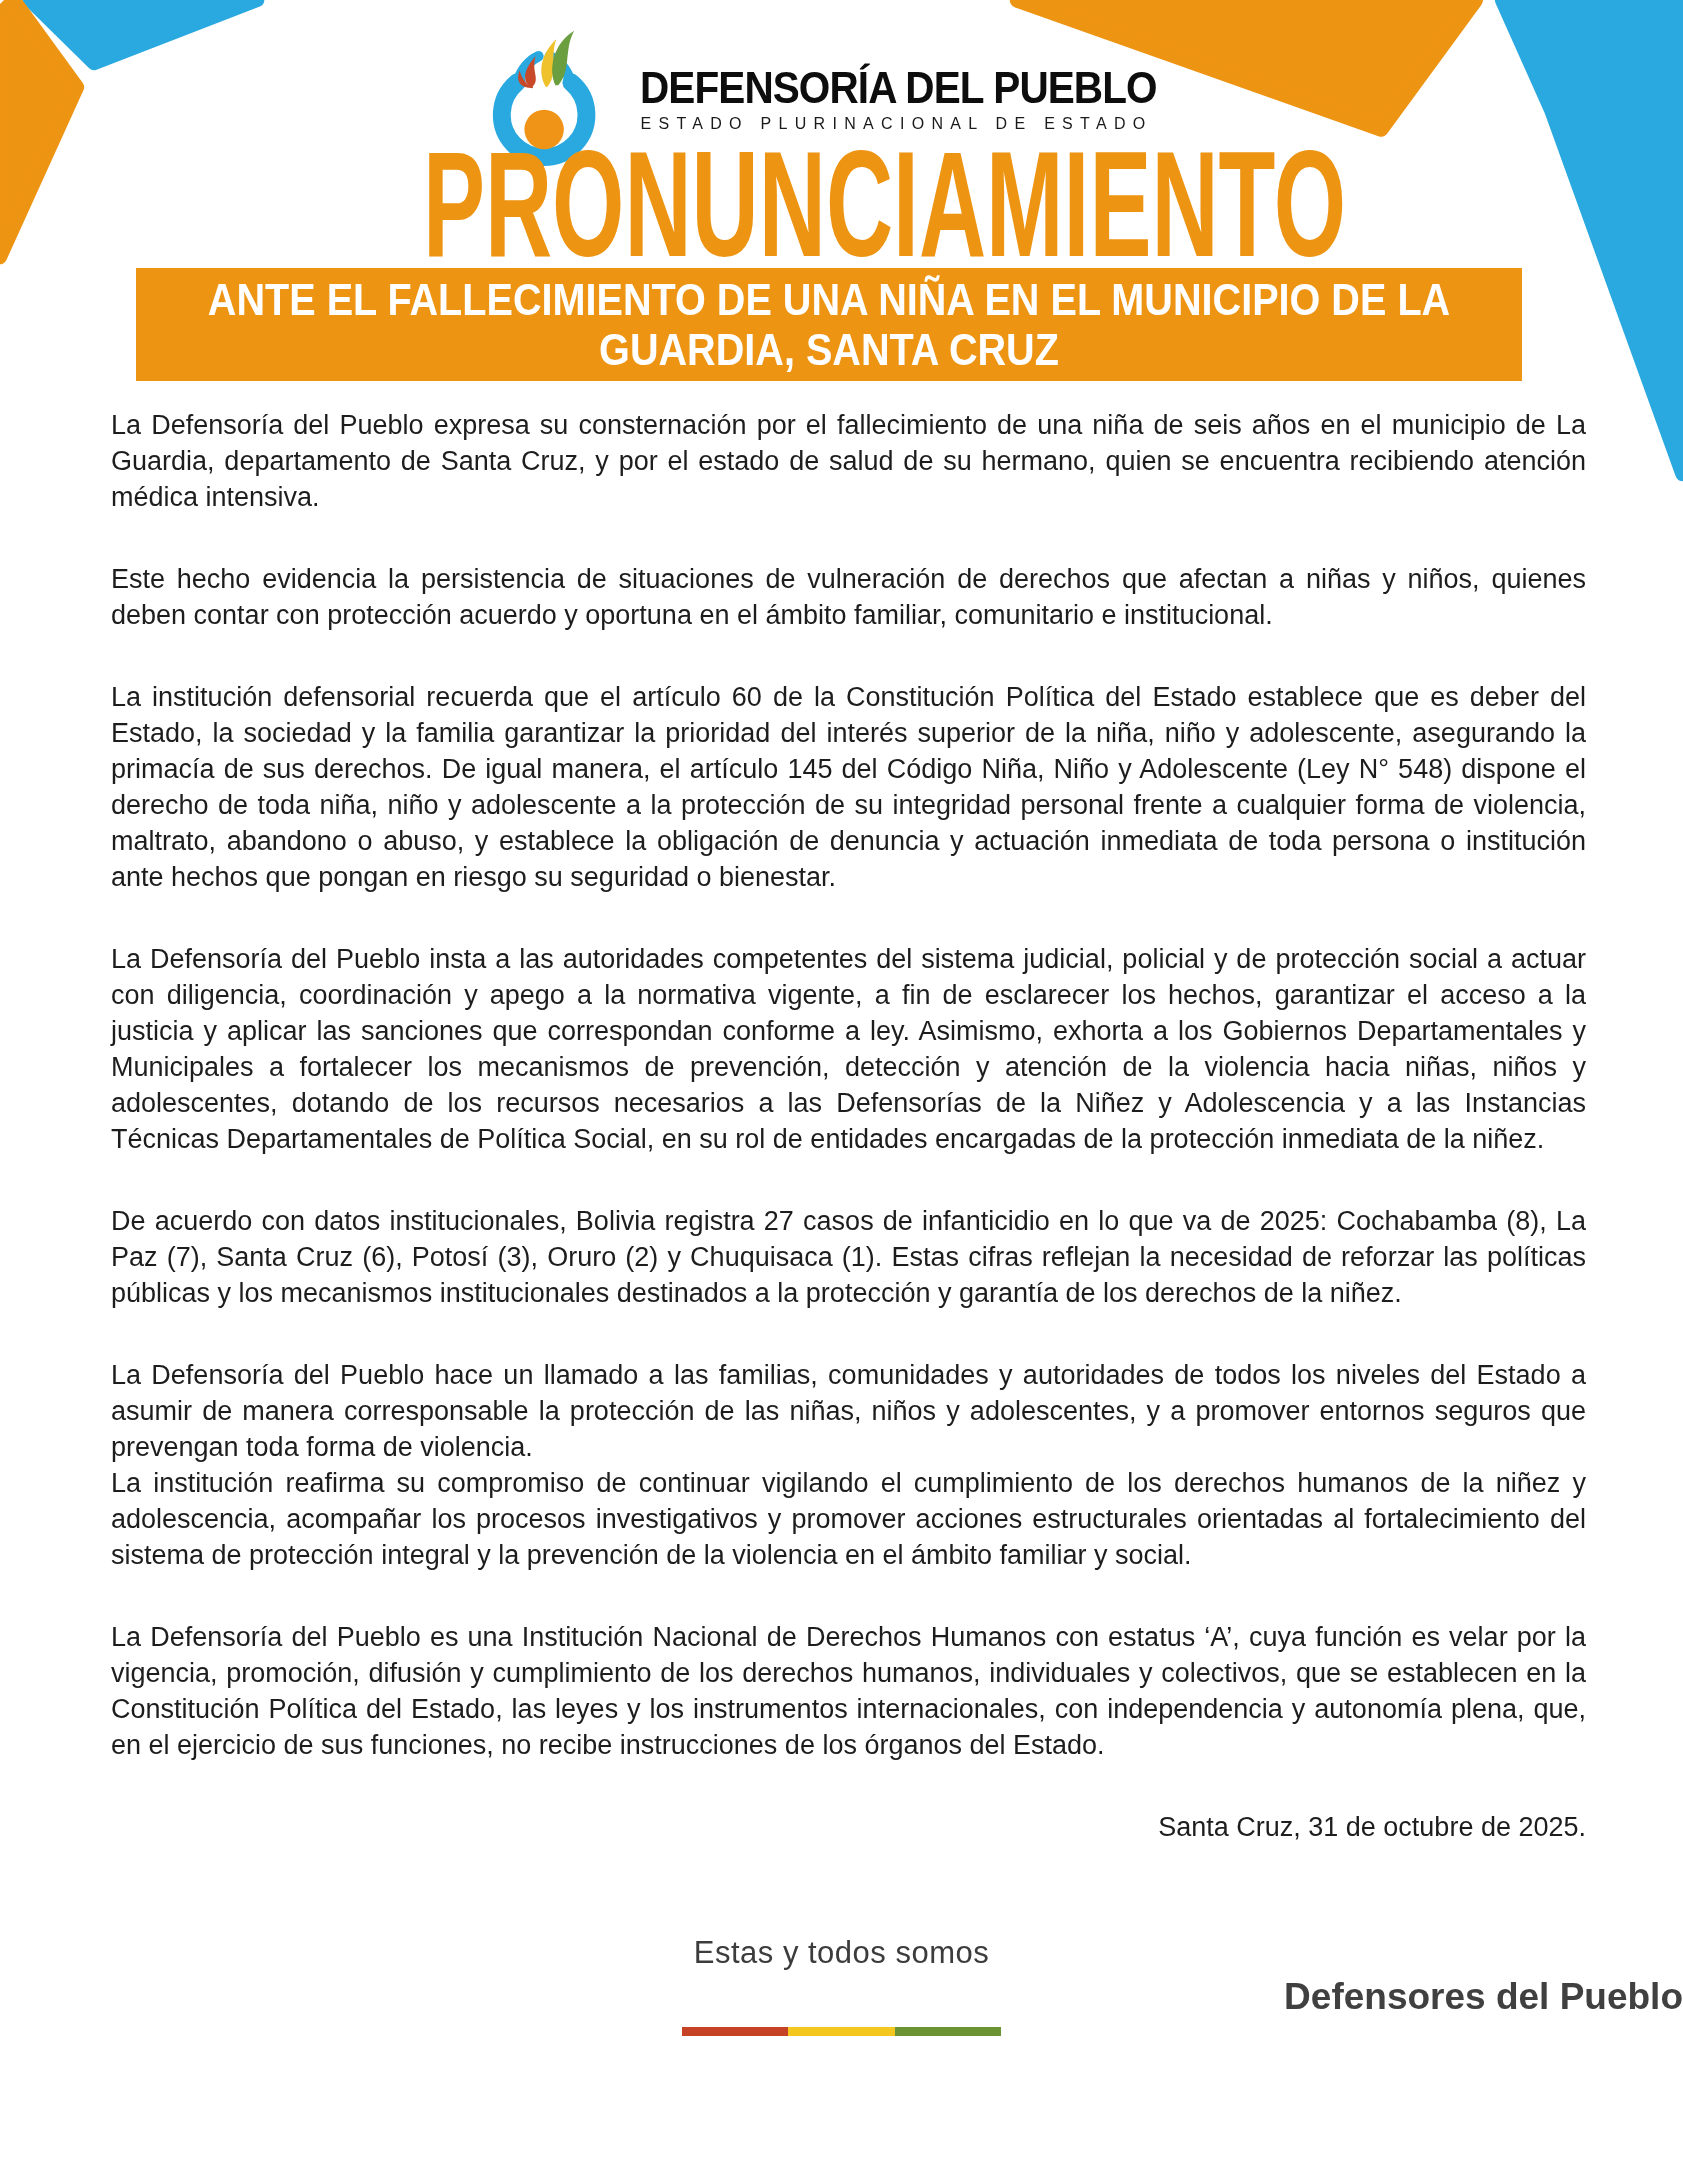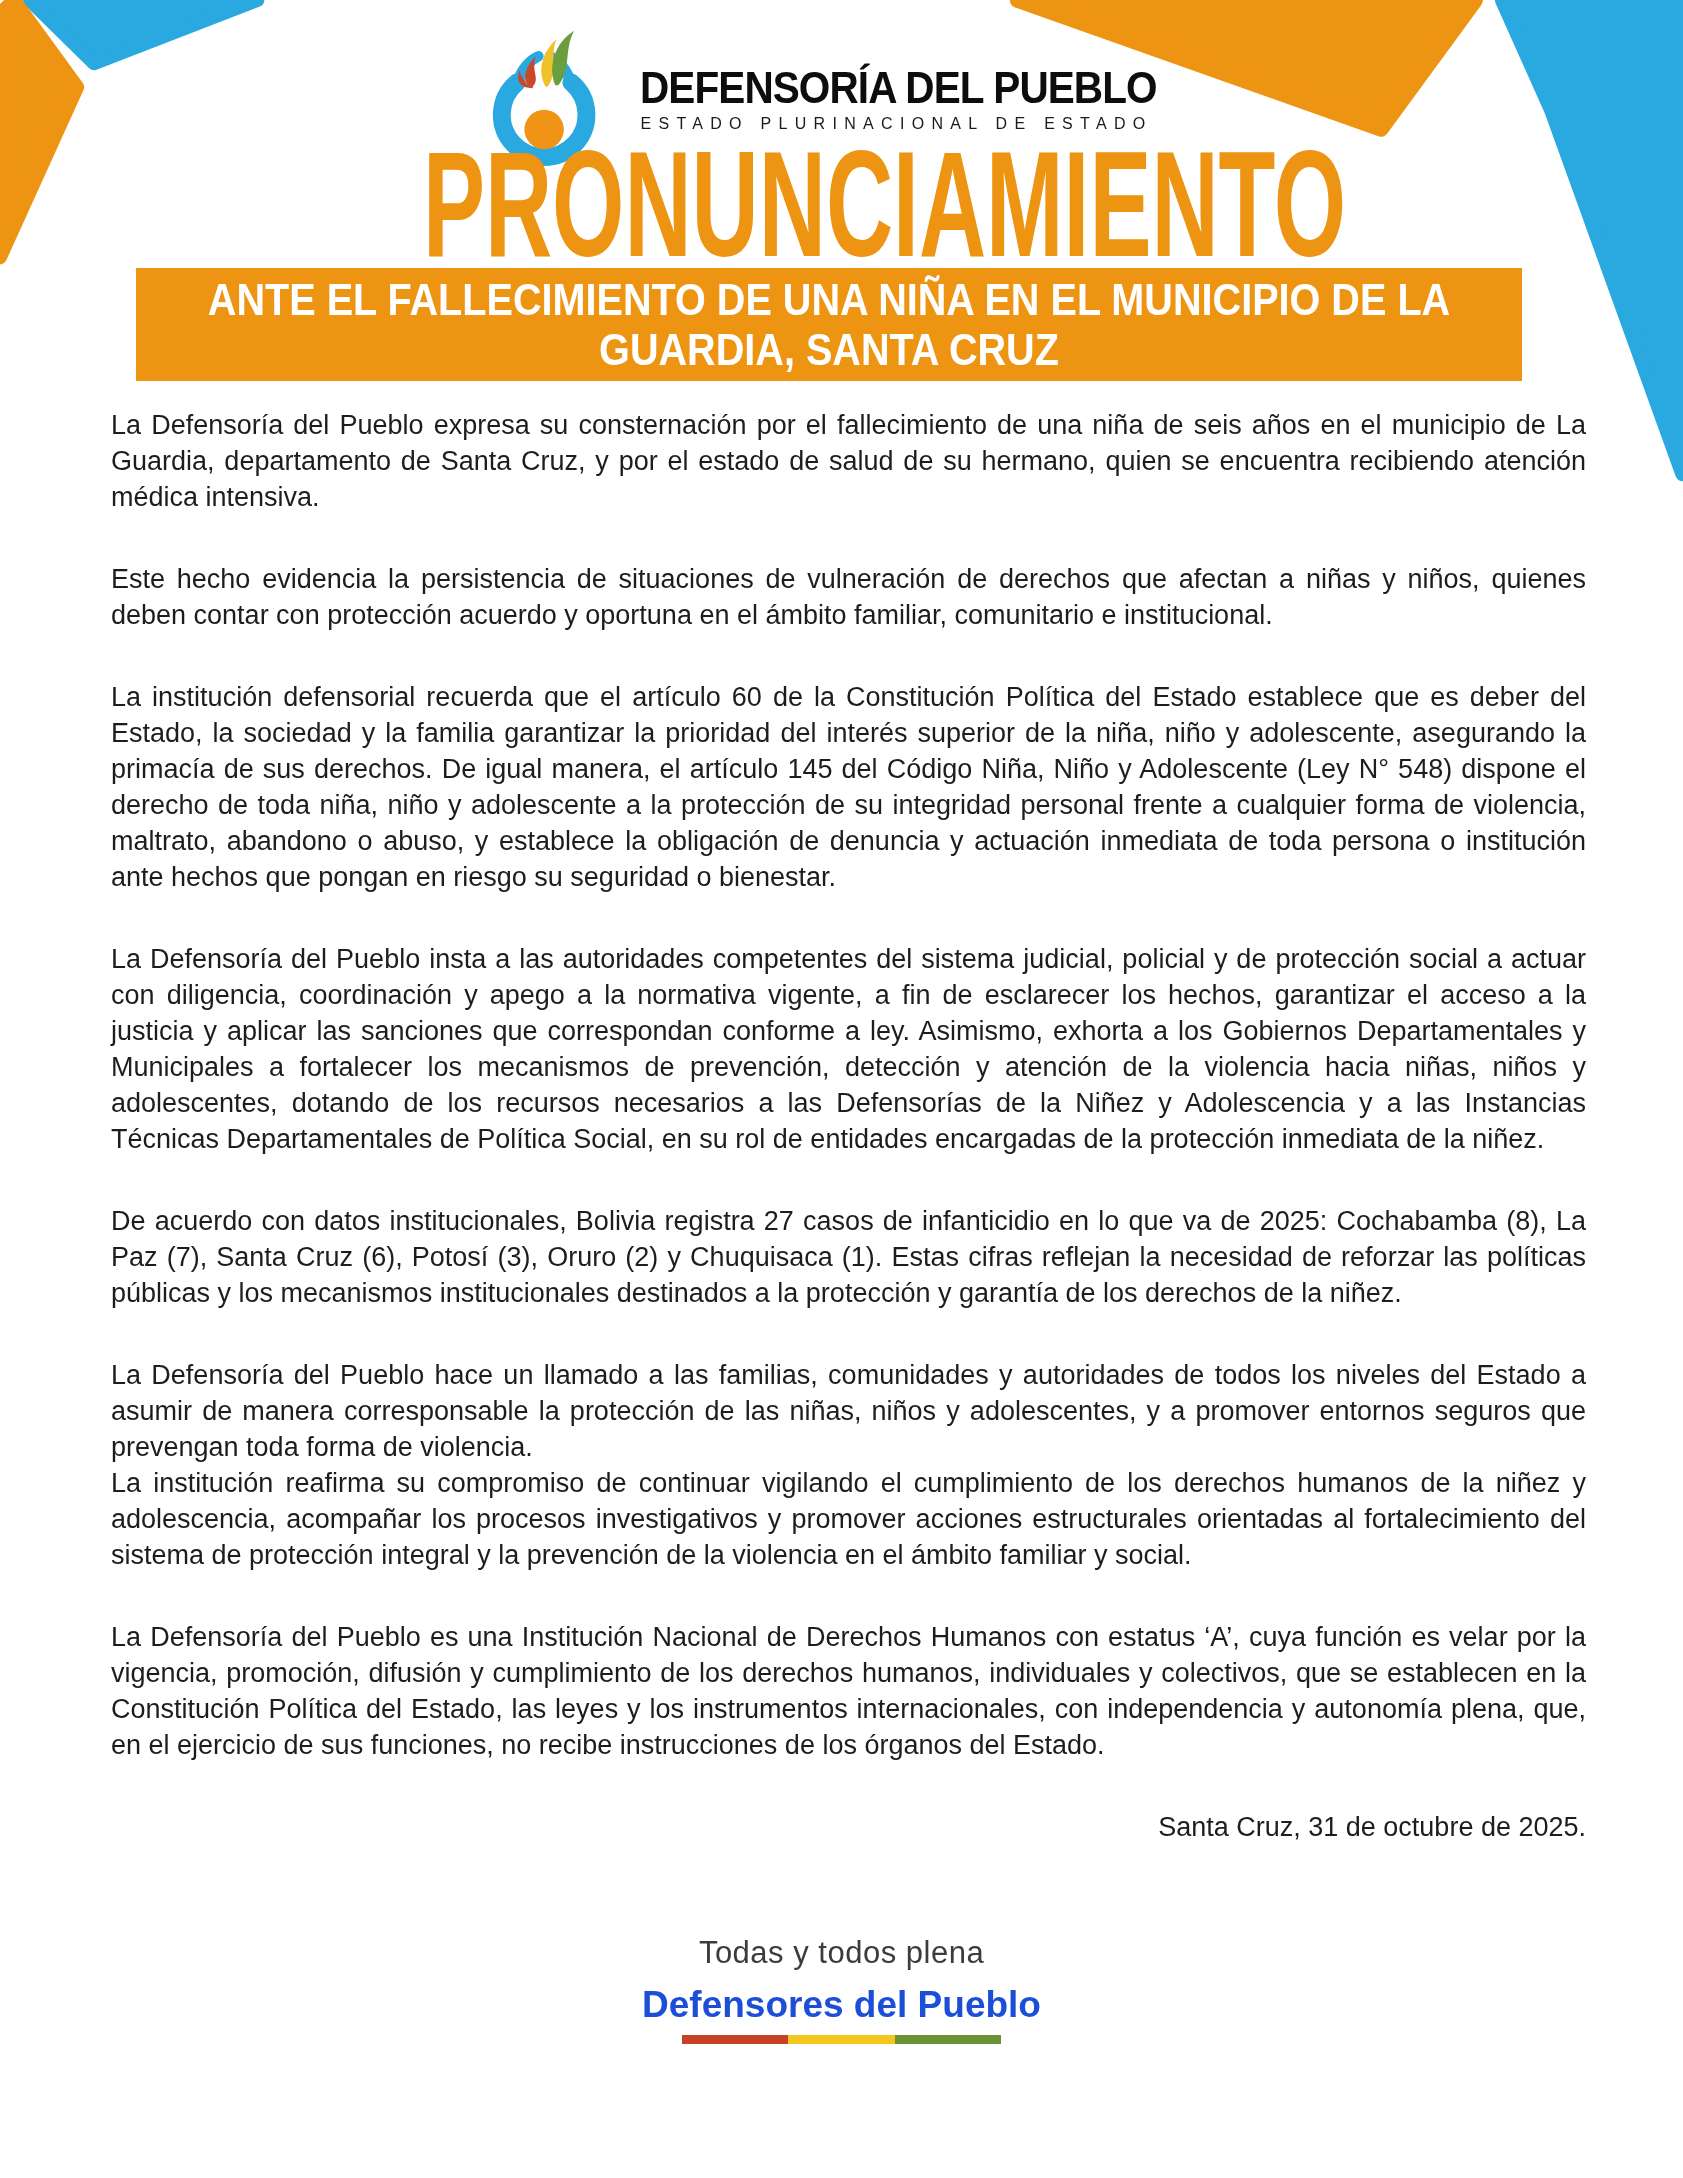--- a/index.html
+++ b/index.html
@@ -58,21 +58,21 @@
   .body-text p { margin: 0 0 46px 0; }
   .body-text p.no-gap { margin-bottom: 0; }
   .date-line { text-align: right; margin-top: 2px; }
 
   
   .footer {
     position: absolute; top: 1935px; left: 0; width: 100%;
     text-align: center; line-height: 1.15;
   }
   .footer-tagline { font-size: 31px; color: #3c3c3c; letter-spacing: 0.5px; }
-  .footer-brand { font-size: 37px; font-weight: bold; color: #1d4ed8; margin-top: 13px; }
+  .footer-brand { font-size: 37px; font-weight: bold; color: #404040; margin-top: 5px; text-align: right; }
   .footer-bar { width: 319px; height: 9px; margin: 9px auto 0 auto; display: flex; }
   .footer-bar span { flex: 1 1 0; display: block; }
 </style>
 </head>
 <body>
 
 <div class="page">
 
   <svg class="decor" viewBox="0 0 1700 2200" xmlns="http://www.w3.org/2000/svg">
     <polygon points="30,0 260,0 95,64" stroke-width="14" stroke-linejoin="round" fill="#29A9DF" stroke="#29A9DF"></polygon>
@@ -117,21 +117,21 @@
     <p>La institución defensorial recuerda que el artículo 60 de la Constitución Política del Estado establece que es deber del Estado, la sociedad y la familia garantizar la prioridad del interés superior de la niña, niño y adolescente, asegurando la primacía de sus derechos. De igual manera, el artículo 145 del Código Niña, Niño y Adolescente (Ley N° 548) dispone el derecho de toda niña, niño y adolescente a la protección de su integridad personal frente a cualquier forma de violencia, maltrato, abandono o abuso, y establece la obligación de denuncia y actuación inmediata de toda persona o institución ante hechos que pongan en riesgo su seguridad o bienestar.</p>
     <p>La Defensoría del Pueblo insta a las autoridades competentes del sistema judicial, policial y de protección social a actuar con diligencia, coordinación y apego a la normativa vigente, a fin de esclarecer los hechos, garantizar el acceso a la justicia y aplicar las sanciones que correspondan conforme a ley. Asimismo, exhorta a los Gobiernos Departamentales y Municipales a fortalecer los mecanismos de prevención, detección y atención de la violencia hacia niñas, niños y adolescentes, dotando de los recursos necesarios a las Defensorías de la Niñez y Adolescencia y a las Instancias Técnicas Departamentales de Política Social, en su rol de entidades encargadas de la protección inmediata de la niñez.</p>
     <p>De acuerdo con datos institucionales, Bolivia registra 27 casos de infanticidio en lo que va de 2025: Cochabamba (8), La Paz (7), Santa Cruz (6), Potosí (3), Oruro (2) y Chuquisaca (1). Estas cifras reflejan la necesidad de reforzar las políticas públicas y los mecanismos institucionales destinados a la protección y garantía de los derechos de la niñez.</p>
     <p class="no-gap">La Defensoría del Pueblo hace un llamado a las familias, comunidades y autoridades de todos los niveles del Estado a asumir de manera corresponsable la protección de las niñas, niños y adolescentes, y a promover entornos seguros que prevengan toda forma de violencia.</p>
     <p>La institución reafirma su compromiso de continuar vigilando el cumplimiento de los derechos humanos de la niñez y adolescencia, acompañar los procesos investigativos y promover acciones estructurales orientadas al fortalecimiento del sistema de protección integral y la prevención de la violencia en el ámbito familiar y social.</p>
     <p>La Defensoría del Pueblo es una Institución Nacional de Derechos Humanos con estatus ‘A’, cuya función es velar por la vigencia, promoción, difusión y cumplimiento de los derechos humanos, individuales y colectivos, que se establecen en la Constitución Política del Estado, las leyes y los instrumentos internacionales, con independencia y autonomía plena, que, en el ejercicio de sus funciones, no recibe instrucciones de los órganos del Estado.</p>
     <p class="date-line">Santa Cruz, 31 de octubre de 2025.</p>
   </main>
 
   <footer class="footer">
-    <div class="footer-tagline">Todas y todos plena</div>
+    <div class="footer-tagline">Estas y todos somos</div>
     <div class="footer-brand">Defensores del Pueblo</div>
     <div class="footer-bar">
       <span style="background-color: rgb(198, 66, 39);"></span>
       <span style="background-color: rgb(243, 199, 30);"></span>
       <span style="background-color: rgb(108, 147, 51);"></span>
     </div>
   </footer>
 
 </div>
 

